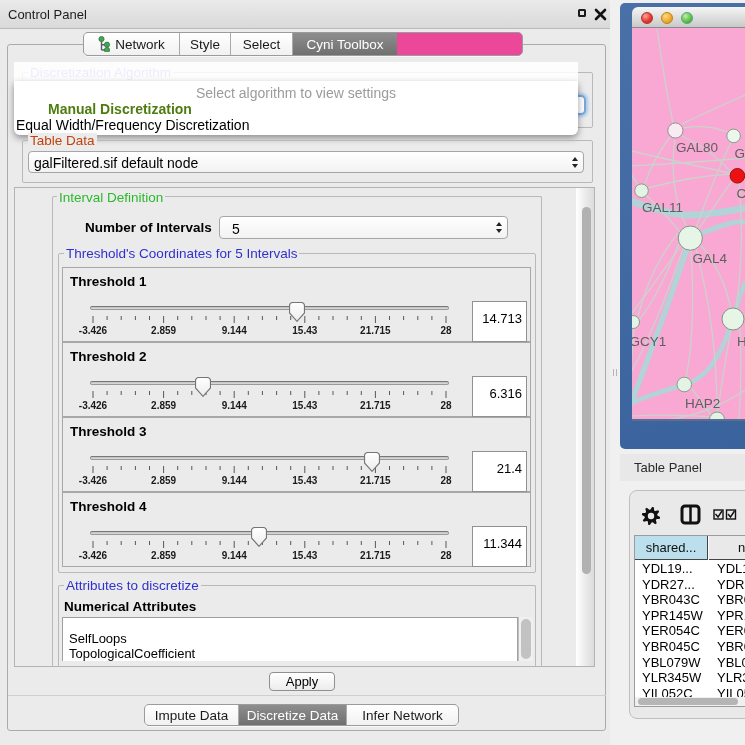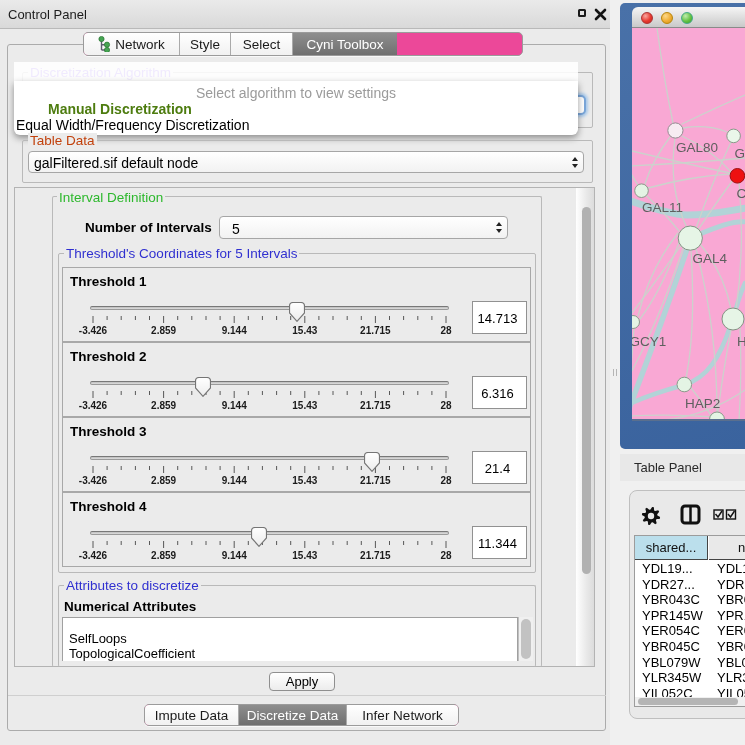--- a/index.html
+++ b/index.html
@@ -53,21 +53,21 @@
 #g-id-label { left:57px; top:190px; color:#2db82d; }
 #lbl-noi { left:85px; top:220px; font-size:13.5px; font-weight:bold; color:#000; }
 #combo-noi { left:219px; top:216px; width:289px; height:23px; }
 #combo-noi .txt { position:absolute; left:12px; top:4px; }
 
 #g-tc { left:58px; top:253px; width:478px; height:320px; }
 #g-tc-label { left:64px; top:246px; color:#3030d0; }
 .tpanel { position:absolute; left:62px; width:469px; height:75px; border:1px solid #a8a8a8; background:#ebebeb; }
 .tpanel .tt { position:absolute; left:7px; top:6px; font-size:13.5px; font-weight:bold; color:#000; }
 .track { position:absolute; left:27px; top:37.5px; width:359px; height:4px; background:linear-gradient(#bdbdbd,#dedede); border-radius:2px; border-top:1.5px solid #787878; border-bottom:1px solid #9a9a9a; border-left:1px solid #8f8f8f; border-right:1px solid #8f8f8f; }
-.tfield { position:absolute; left:409px; top:33px; width:55px; height:33px; background:#fff; border:1px solid #919191; font-size:13px; color:#000; text-align:center; padding:9px 4px 0 0; }
+.tfield { position:absolute; left:409px; top:33px; width:55px; height:41px; background:#fff; border:1px solid #919191; font-size:13px; color:#000; text-align:right; padding:9px 4px 0 0; }
 .thumb { position:absolute; top:34px; width:16px; height:20px; }
 .ticks { position:absolute; left:29px; top:48px; width:355px; height:8px; }
 .tlabels { position:absolute; top:56.5px; font-size:10px; font-weight:bold; color:#1a1a1a; }
 .tlabels span { position:absolute; transform:translateX(-50%); white-space:nowrap; }
 
 #g-at { left:58px; top:585px; width:478px; height:82px; border-bottom:none; }
 #g-at-label { left:64px; top:578px; color:#3030d0; }
 #lbl-na { left:64px; top:599px; font-size:13.5px; font-weight:bold; color:#000; }
 #attr-list { left:62px; top:617px; width:456px; height:44px; background:#fff; border:1px solid #a0a0a0; border-bottom:none; overflow:hidden; font-size:13px; color:#000; }
 #attr-list { padding-top:14px; } #attr-list div { padding-left:6px; height:14.5px; line-height:14.5px; }

